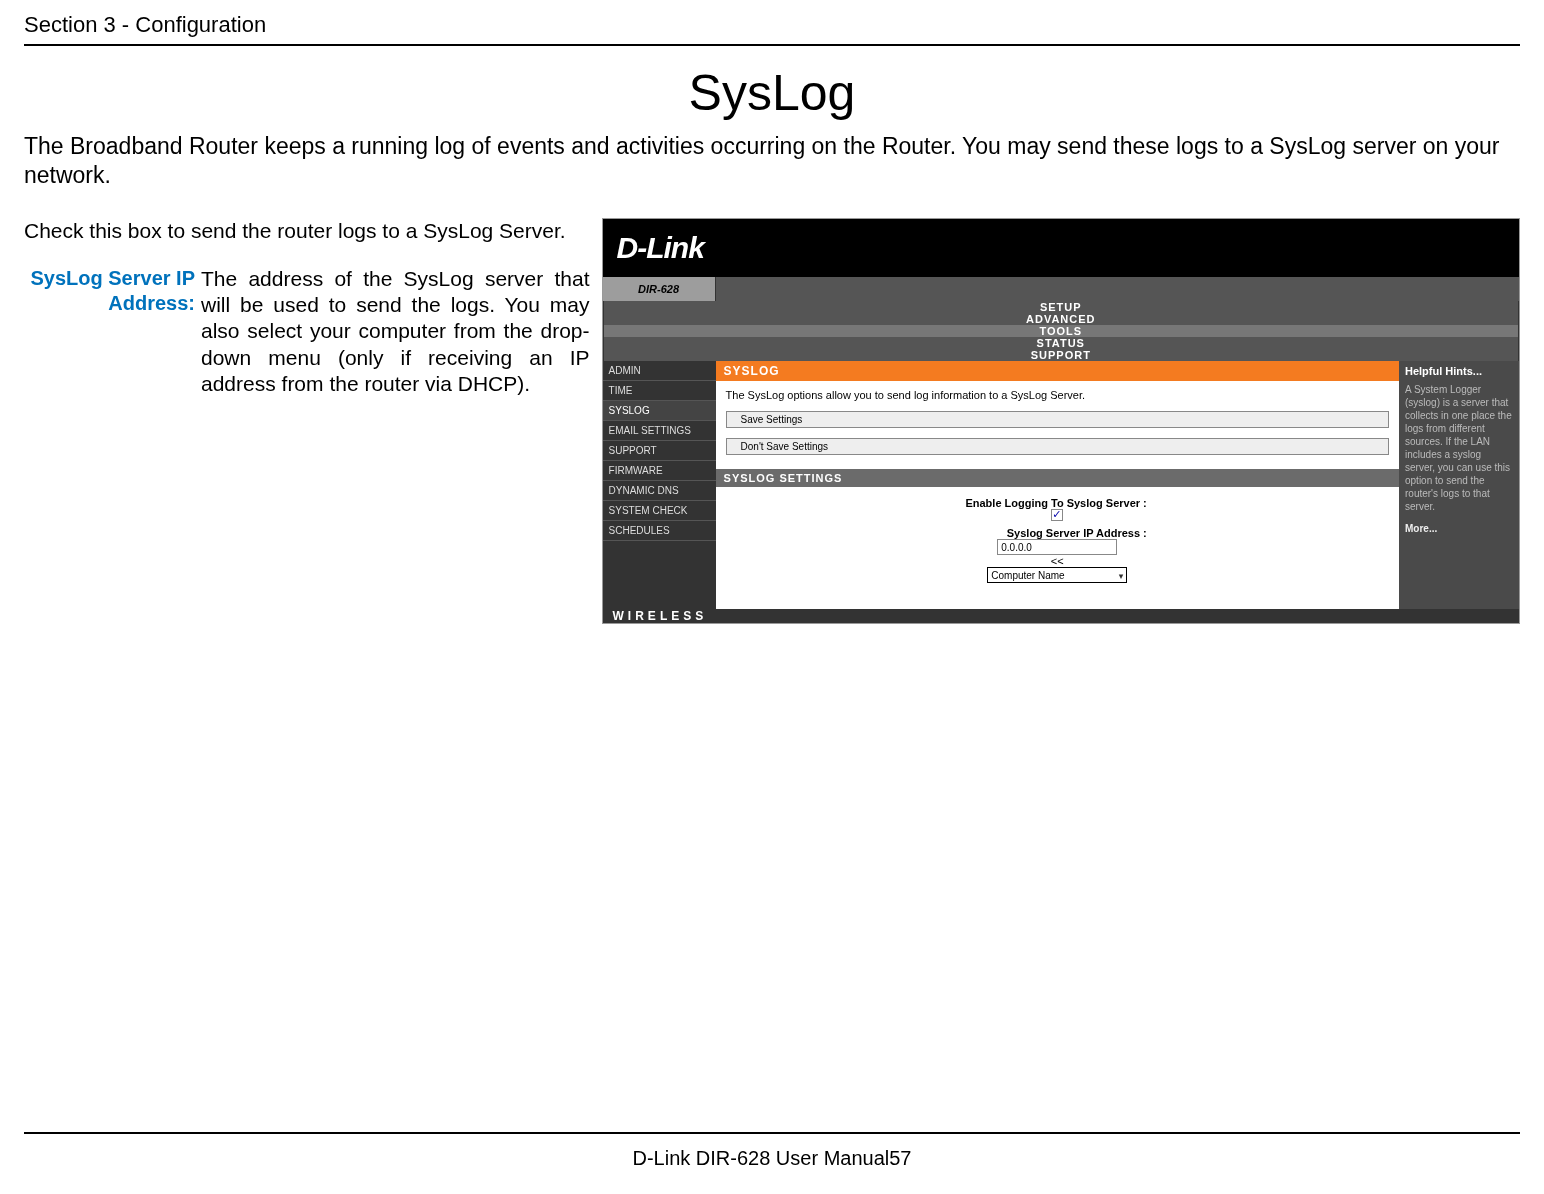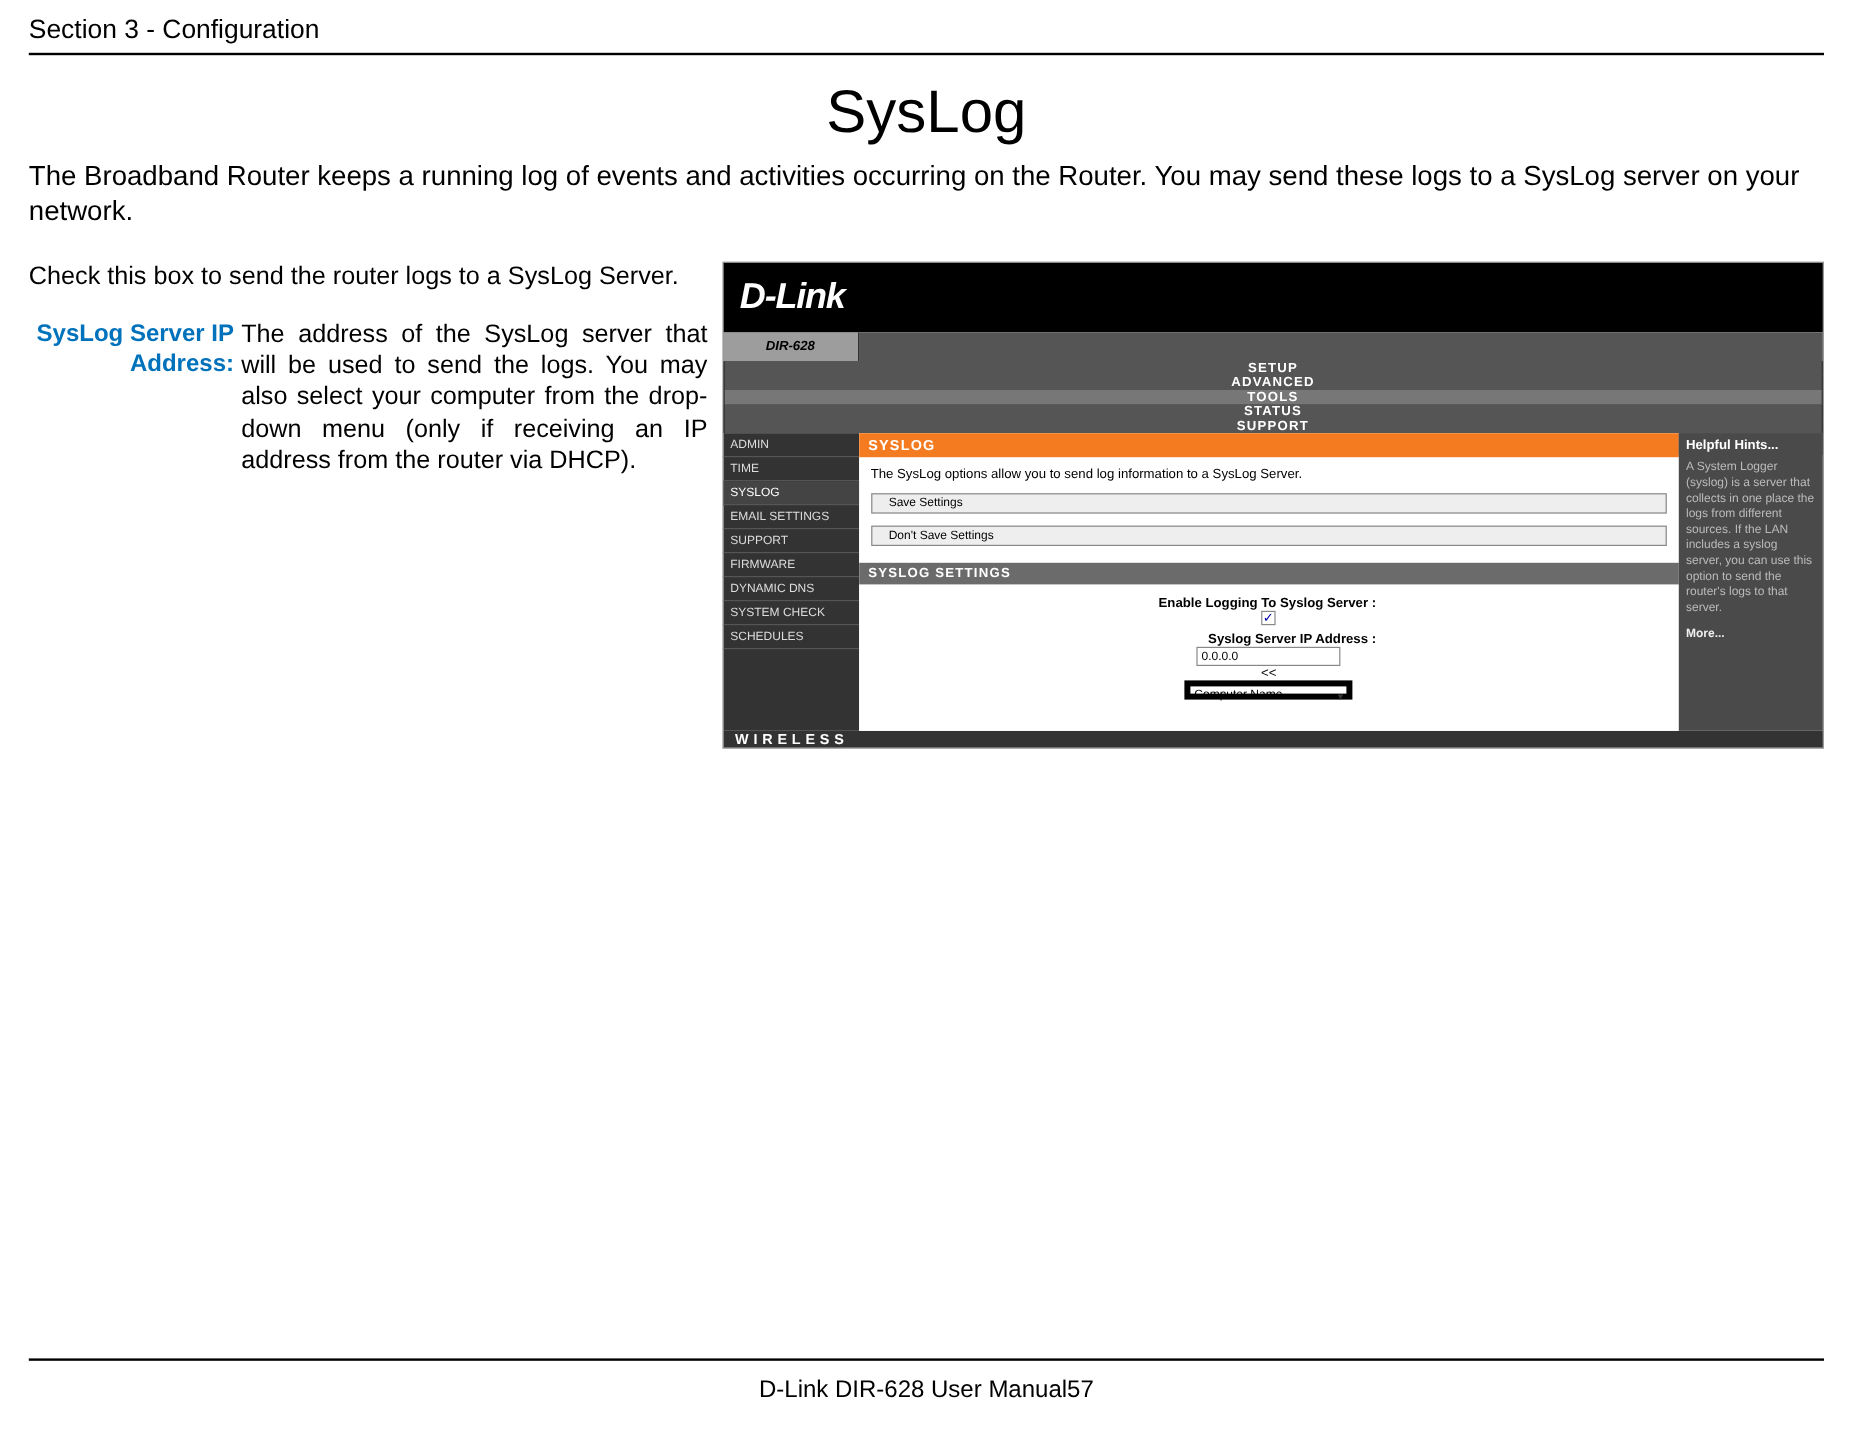--- a/index.html
+++ b/index.html
@@ -118,21 +118,21 @@
     padding: 3px 8px; letter-spacing: 1px;
   }
   .formarea { padding: 10px 10px 20px; font-size: 11px; }
   .formrow { display: flex; align-items: center; margin-bottom: 6px; flex-direction: column; }
   .formlabel { width: 195px; text-align: right; font-weight: bold; padding-right: 8px; font-size: 11px; }
   .fakeinput {
     display: inline-block; width: 120px; height: 16px; border: 1px solid #888;
     font-size: 10px; padding: 0 3px; line-height: 16px; background: #fff;
   }
   .fakeselect {
-    display: inline-block; width: 140px; height: 16px; border: 5px solid #000000;
+    display: inline-block; width: 140px; height: 16px; border: 1px solid #000000;
     font-size: 10px; padding: 0 3px; line-height: 16px; background: #fff; position: relative;
   }
   .fakeselect::after {
     content: "▾"; position: absolute; right: 3px; top: 0; font-size: 9px; color: #333;
   }
   .fakecb {
     display: inline-block; width: 12px; height: 12px; border: 1px solid #888; background: #fff;
     position: relative;
   }
   .fakecb.checked::after {

